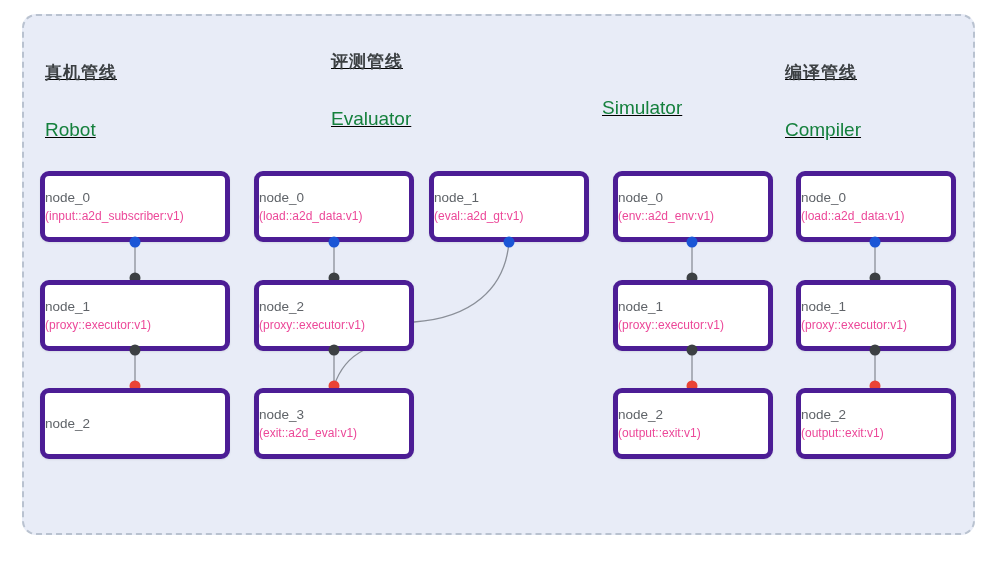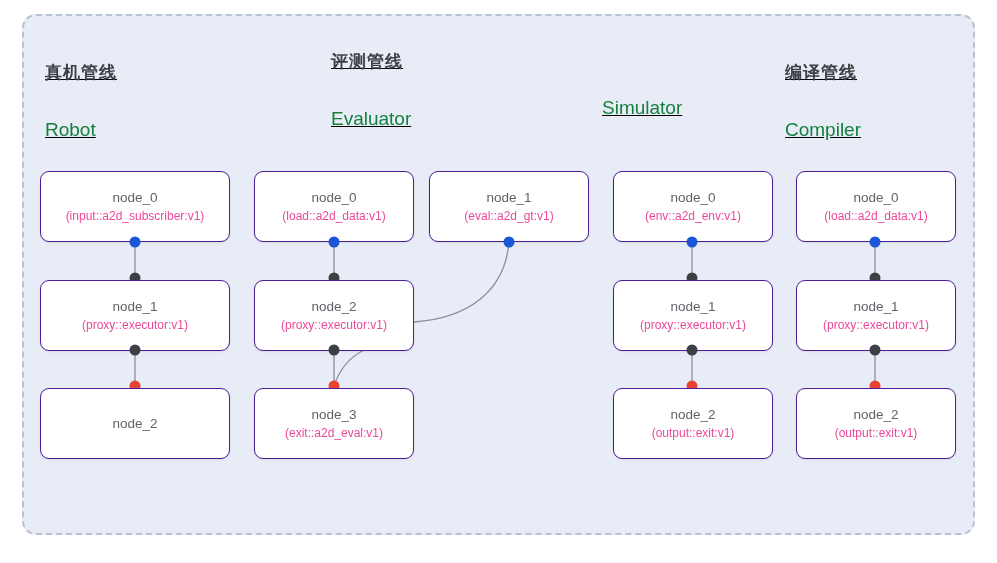--- a/index.html
+++ b/index.html
@@ -65,26 +65,26 @@
     line-height: 24px;
     margin-top: 34px;
     white-space: nowrap;
   }
 
   
   .node {
     position: absolute;
     box-sizing: border-box;
     background: #ffffff;
-    border: 1px solid #4c1d95;
+    border: 5px solid #4c1d95;
     border-radius: 9px;
     box-shadow: 0 1px 2px rgba(60,64,67,0.10);
     display: flex;
     flex-direction: column;
-    align-items: center;
+    align-items: flex-start;
     justify-content: center;
     text-align: center;
   }
   .node-id {
     font-size: 13.5px;
     color: #5f6368;
     line-height: 19px;
   }
   .node-type {
     font-size: 12px;

